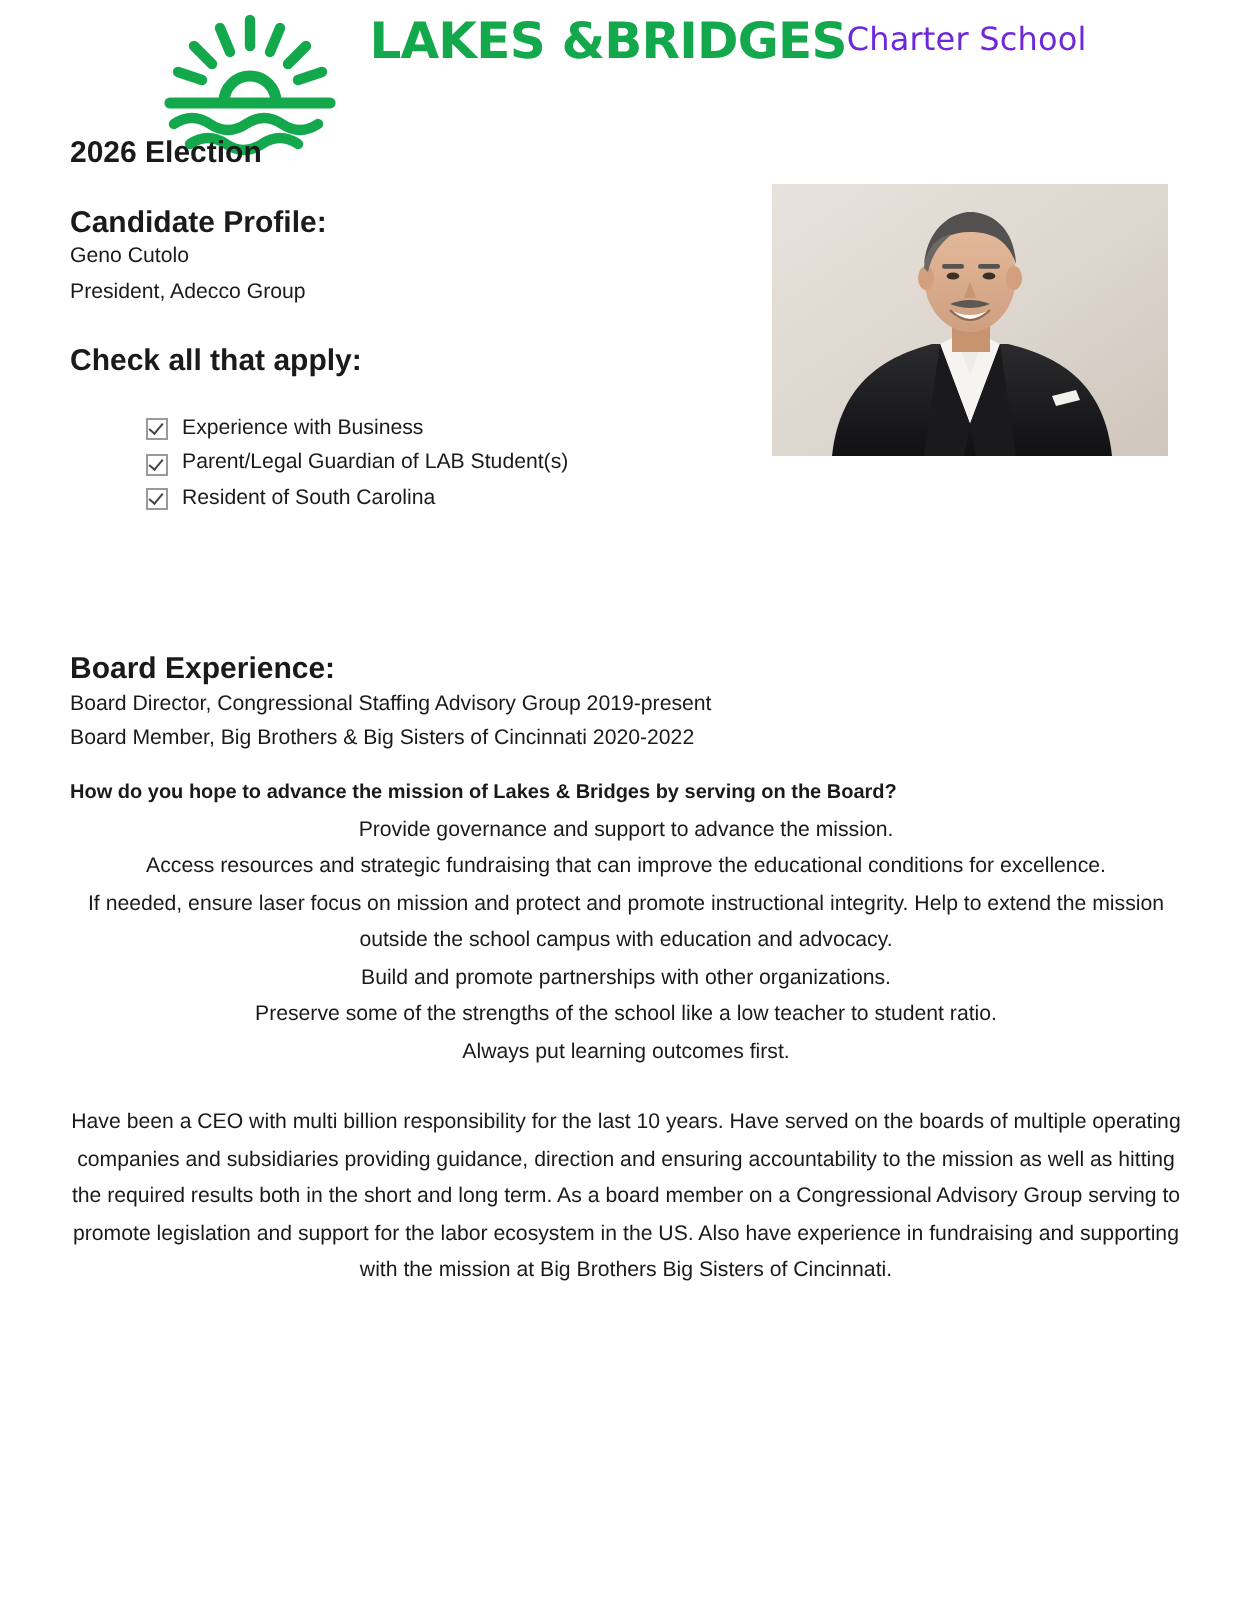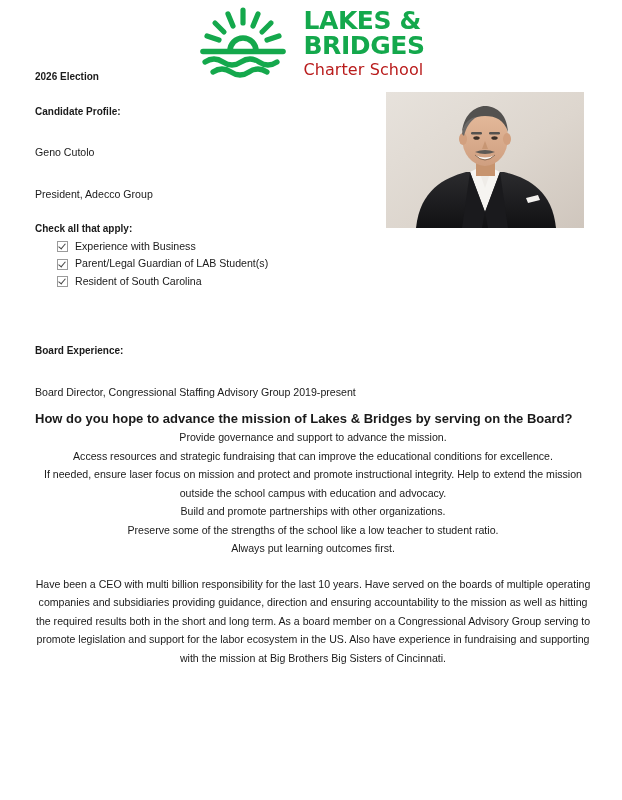--- a/index.html
+++ b/index.html
@@ -31,61 +31,61 @@
     align-items: flex-start;
     gap: 14px;
   }
   .logo-mark {
     width: 92px;
     height: 72px;
     flex: 0 0 auto;
   }
   .logo-words {
     display: flex;
-    flex-direction: column;
+    flex-direction: row;
     justify-content: flex-start;
     padding-top: 2px;
   }
   .logo-line1, .logo-line2 {
     font-family: "DejaVu Sans", sans-serif;
     font-weight: bold;
     font-size: 25px;
     line-height: 25px;
     letter-spacing: -0.4px;
     color: #14a84c;
   }
   .logo-sub {
     font-family: "DejaVu Sans", sans-serif;
     font-size: 16px;
     line-height: 20px;
-    color: #b91c1c;
+    color: #6d28d9;
     letter-spacing: 0.1px;
     margin-top: 2px;
   }
 
   
   .doc {
     position: absolute;
     left: 35px;
     top: 68px;
     width: 556px;
     font-size: 10.6px;
     line-height: 17.5px;
   }
   .h-bold {
     font-weight: bold;
-    font-size: 10px;
+    font-size: 15px;
   }
   .blank { height: 17px; }
   .blank-sm { height: 9px; }
-  .line { white-space: normal; margin-top: 24px; }
+  .line { white-space: normal; }
 
   
   .check-list {
-    margin: 0;
+    margin: 16px;
     padding: 0;
     list-style: none;
   }
   .check-item {
     display: flex;
     align-items: flex-start;
     padding-left: 22px;
     line-height: 17.5px;
   }
   .checkbox {
@@ -111,21 +111,21 @@
     transform: rotate(40deg);
   }
 
   
   .para {
     text-align: center;
     line-height: 18.5px;
   }
   .q-head {
     font-weight: bold;
-    font-size: 13px;
+    font-size: 10px;
     line-height: 18px;
   }
 
   
   .portrait {
     position: absolute;
     left: 386px;
     top: 92px;
     width: 198px;
     height: 136px;
@@ -247,20 +247,21 @@
     </li>
   </ul>
   <div class="blank"></div>
   <div class="blank-sm"></div>
 
   <div class="blank"></div>
   <div class="blank-sm"></div>
 
   <div class="h-bold">Board Experience:</div>
   <div class="line">Board Director, Congressional Staffing Advisory Group 2019-present</div>
+  <div class="line">Board Member, Big Brothers &amp; Big Sisters of Cincinnati 2020-2022</div>
   <div class="blank-sm"></div>
 
   <div class="q-head">How do you hope to advance the mission of Lakes &amp; Bridges by serving on the Board?</div>
   <div class="para">Provide governance and support to advance the mission.</div>
   <div class="para">Access resources and strategic fundraising that can improve the educational conditions for excellence.</div>
   <div class="para">If needed, ensure laser focus on mission and protect and promote instructional integrity. Help to extend the mission outside the school campus with education and advocacy.</div>
   <div class="para">Build and promote partnerships with other organizations.</div>
   <div class="para">Preserve some of the strengths of the school like a low teacher to student ratio.</div>
   <div class="para">Always put learning outcomes first.</div>
   <div class="blank"></div>

